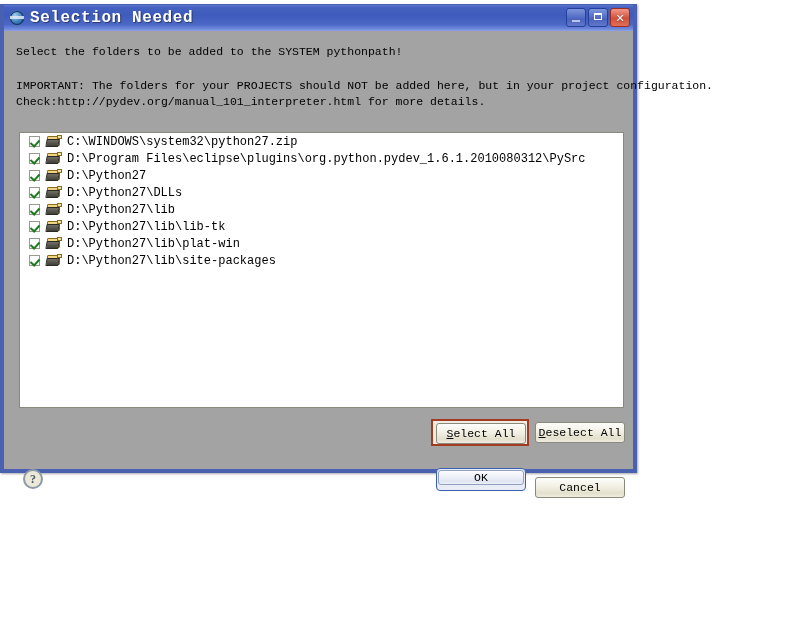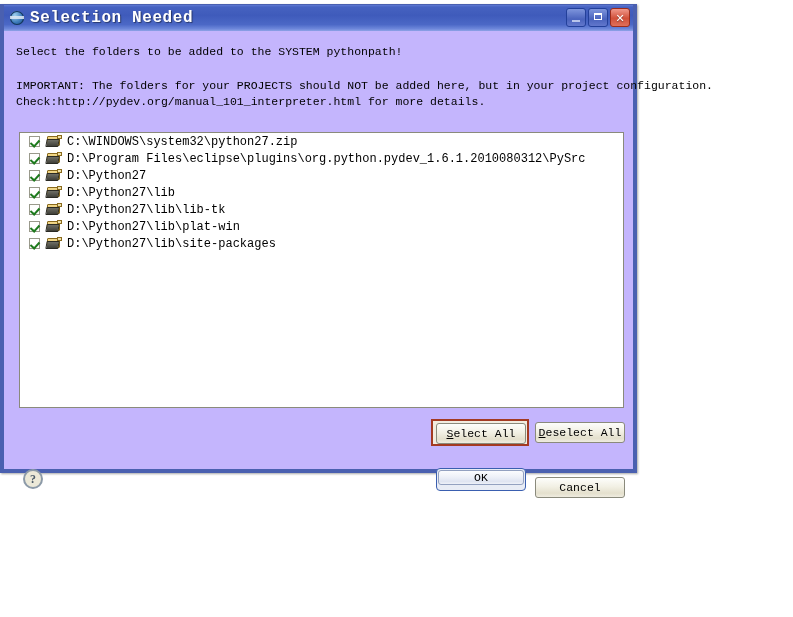--- a/index.html
+++ b/index.html
@@ -107,21 +107,21 @@
   .wbtn.min .dash {
     position:absolute; left:5px; bottom:4px;
     width:8px; height:2px; background:#b8c4ea;
   }
 
   
   #body {
     padding: 0;
     position: relative;
     height: calc(100% - 26px);
-    background: #c4b5fd;
+    background: #a3a3a3;
   }
 
   .msg {
     position: absolute;
     left: 12px;
     color: #000000;
     font-size: 11.5px;
     font-family: "Liberation Mono", "DejaVu Sans Mono", monospace;
     white-space: nowrap;
     letter-spacing: 0px;
@@ -350,20 +350,29 @@
           </span>
           <span class="rowlabel">D:\Python27</span>
         </div>
         <div class="row">
           <span class="cb"></span>
           <span class="folder">
             <span class="back"></span>
             <span class="tab"></span>
             <span class="front"></span>
           </span>
+          <span class="rowlabel">D:\Python27\DLLs</span>
+        </div>
+        <div class="row">
+          <span class="cb"></span>
+          <span class="folder">
+            <span class="back"></span>
+            <span class="tab"></span>
+            <span class="front"></span>
+          </span>
           <span class="rowlabel">D:\Python27\lib</span>
         </div>
         <div class="row">
           <span class="cb"></span>
           <span class="folder">
             <span class="back"></span>
             <span class="tab"></span>
             <span class="front"></span>
           </span>
           <span class="rowlabel">D:\Python27\lib\lib-tk</span>

